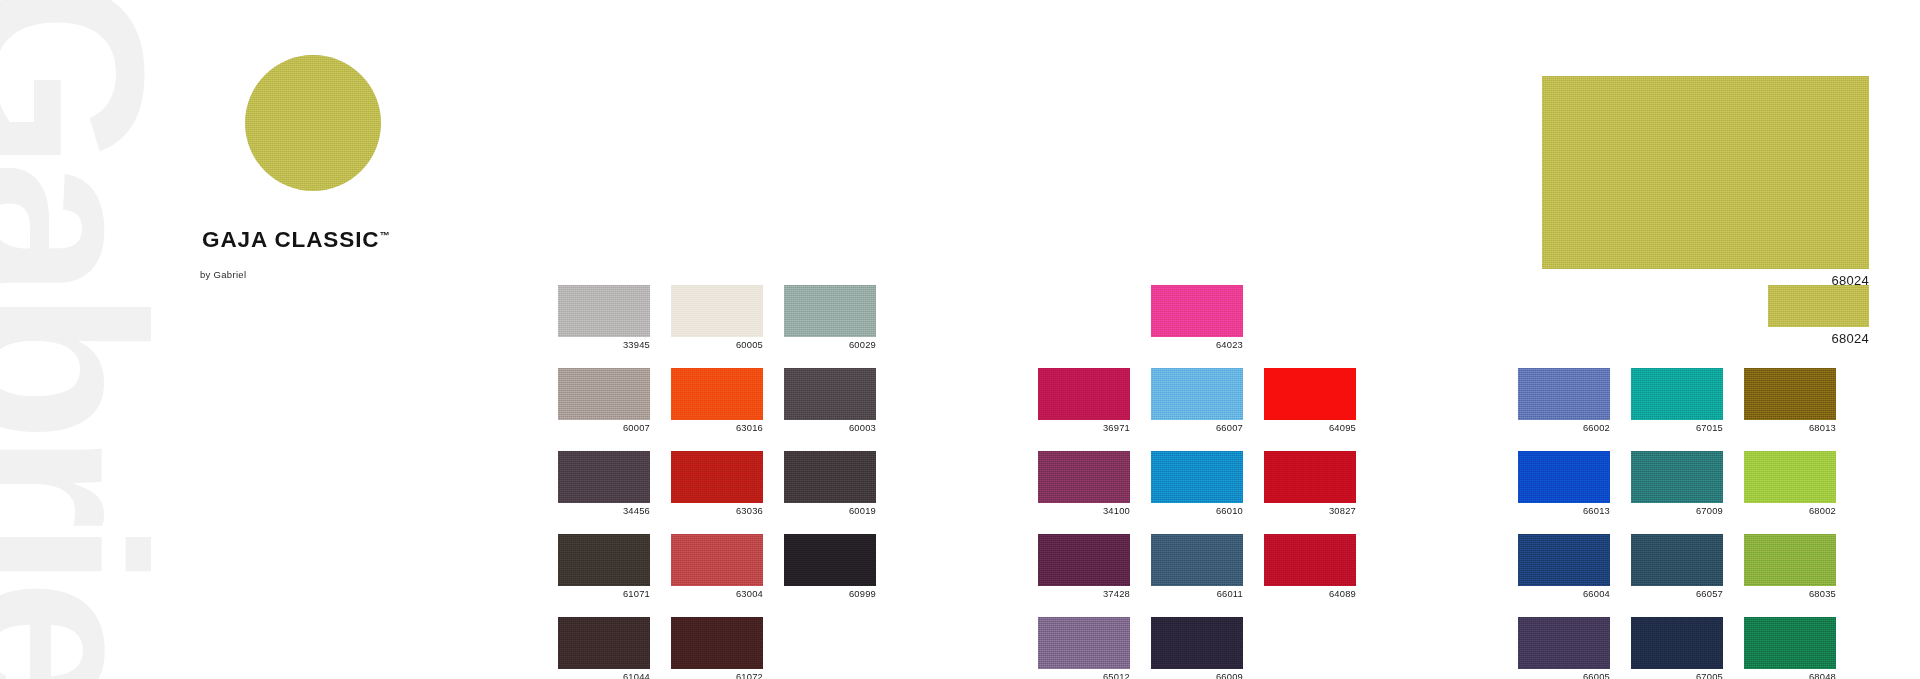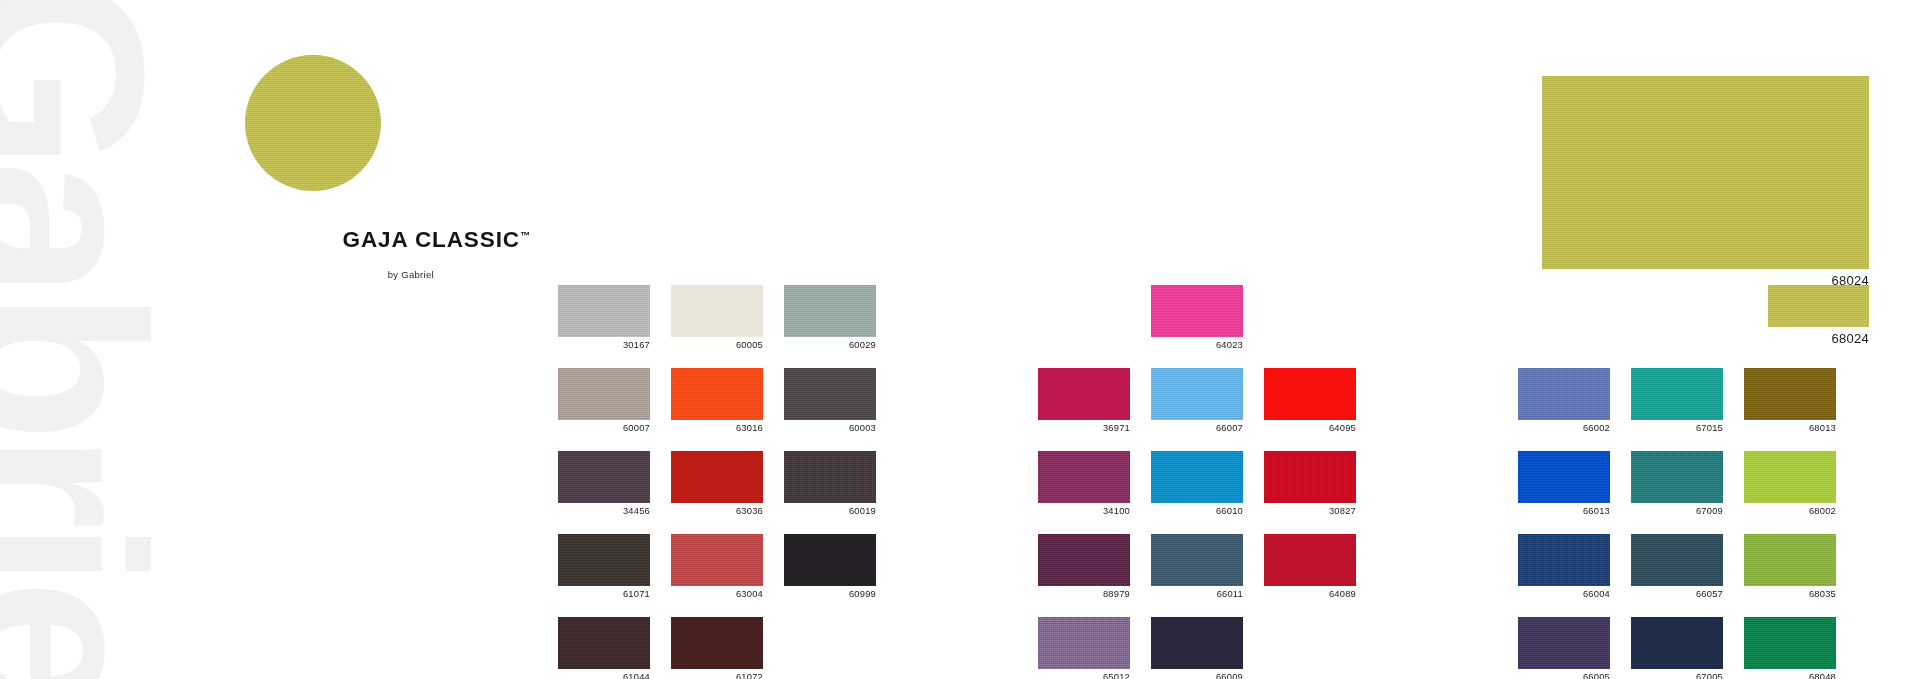--- a/index.html
+++ b/index.html
@@ -58,36 +58,36 @@
     margin-left: 45px;
     position: relative;
     overflow: hidden;
   }
   #brand .brand-title {
     margin-top: 36px;
     font-size: 22.5px;
     font-weight: 600;
     letter-spacing: 0.9px;
     color: #141414;
-    text-align: right;
+    text-align: left;
     padding-left: 2px;
     white-space: nowrap;
   }
   #brand .brand-title .tm {
     font-size: 10px;
     vertical-align: super;
     letter-spacing: 0;
     font-weight: 600;
   }
   #brand .brand-sub {
     margin-top: 16px;
     font-size: 9.5px;
     letter-spacing: 0.3px;
     color: #2a2a2a;
-    text-align: right;
+    text-align: left;
     padding-right: 96px;
   }
 
   
   .tex {
     position: relative;
     overflow: hidden;
     background-repeat: repeat;
   }
   .tex::after {
@@ -191,21 +191,21 @@
 
 <div id="heroSmall">
   <div class="hero-small-chip tex" style="background: rgb(189, 186, 78);"></div>
   <div class="hero-small-label">68024</div>
 </div>
 
 <div class="group" id="group-neutrals">
   <div class="grid">
       <div class="cell">
         <span class="chip tex" style="background: rgb(182, 179, 179);"></span>
-        <span class="chip-label">30167</span>
+        <span class="chip-label">33945</span>
       </div>
       <div class="cell">
         <span class="chip tex" style="background: rgb(234, 229, 218);"></span>
         <span class="chip-label">60005</span>
       </div>
       <div class="cell">
         <span class="chip tex" style="background: rgb(148, 169, 163);"></span>
         <span class="chip-label">60029</span>
       </div>
       <div class="cell">
@@ -288,21 +288,21 @@
       <div class="cell">
         <span class="chip tex" style="background: rgb(18, 135, 196);"></span>
         <span class="chip-label">66010</span>
       </div>
       <div class="cell">
         <span class="chip tex" style="background: rgb(196, 13, 31);"></span>
         <span class="chip-label">30827</span>
       </div>
       <div class="cell">
         <span class="chip tex" style="background: rgb(90, 37, 71);"></span>
-        <span class="chip-label">88979</span>
+        <span class="chip-label">37428</span>
       </div>
       <div class="cell">
         <span class="chip tex" style="background: rgb(58, 88, 112);"></span>
         <span class="chip-label">66011</span>
       </div>
       <div class="cell">
         <span class="chip tex" style="background: rgb(187, 16, 40);"></span>
         <span class="chip-label">64089</span>
       </div>
       <div class="cell">

